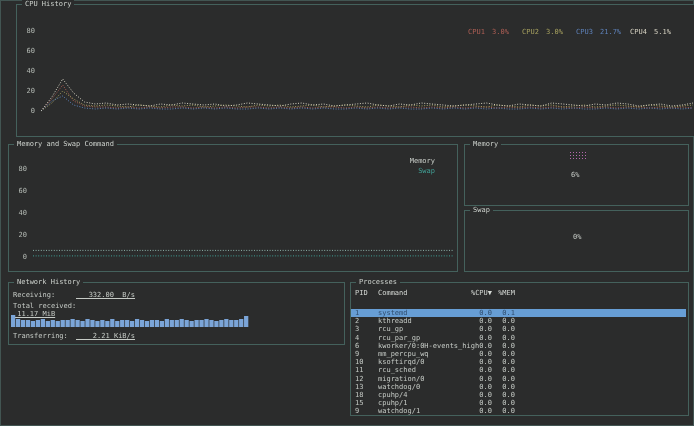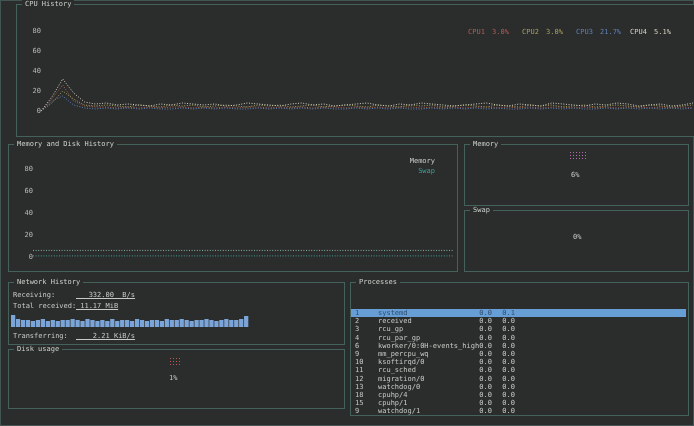--- a/index.html
+++ b/index.html
@@ -7,21 +7,21 @@
     position:relative;width:694px;height:426px;background:#2b2c2c;
     font-family:"DejaVu Sans Mono","Liberation Mono",monospace;
     color:#c6cbc6;overflow:hidden;
   }
   .outer-line{position:absolute;inset:0;border:1px solid rgba(95,135,128,.45);pointer-events:none;}
   .panel{position:absolute;border:1px solid #44615c;background:#2b2c2c;box-sizing:border-box;}
   .ptitle{
     position:absolute;top:-5px;left:5px;padding:0 3px;background:#2b2c2c;
     font-size:7px;line-height:9px;color:#ced3ce;white-space:pre;
   }
-  .tick{position:absolute;font-size:7px;line-height:8px;color:#b4bab4;width:16px;text-align:right;margin-left:6px;}
+  .tick{position:absolute;font-size:7px;line-height:8px;color:#b4bab4;width:16px;text-align:right;}
   svg{position:absolute;}
   .legend{position:absolute;display:flex;flex-direction:row;}
   .legend-row{display:flex;font-size:7px;line-height:9.4px;white-space:pre;}
   .legend-row .ll{width:24px;}
   .legend-row .lv{width:30px;}
   .legend2{position:absolute;right:22px;top:12px;text-align:right;font-size:7px;line-height:9.5px;}
   .net-line{position:absolute;left:4px;font-size:7px;line-height:8px;white-space:pre;display:flex;}
   .net-line .nl{width:63px;}
   .net-line .nv{white-space:pre;text-decoration:underline;}
   .dots{
@@ -62,21 +62,21 @@
       </svg>
     <div class="legend" id="cpu-legend" style="right:12px;top:23px;">
         <div class="legend-row" style="color: rgb(176, 95, 85);"><span class="ll">CPU1</span><span class="lv">3.0%</span></div>
         <div class="legend-row" style="color: rgb(167, 161, 95);"><span class="ll">CPU2</span><span class="lv">3.0%</span></div>
         <div class="legend-row" style="color: rgb(94, 130, 186);"><span class="ll">CPU3</span><span class="lv">21.7%</span></div>
         <div class="legend-row" style="color: rgb(215, 211, 195);"><span class="ll">CPU4</span><span class="lv">5.1%</span></div>
       </div>
   </div>
 
   <div class="panel" id="memswap-panel" style="left:8px;top:144px;width:450px;height:128px;">
-    <span class="ptitle">Memory and Disk History</span>
+    <span class="ptitle">Memory and Swap Command</span>
     <div id="memswap-ticks">
         <div class="tick" style="left: 2px; top: 20px;">80</div>
         <div class="tick" style="left: 2px; top: 42px;">60</div>
         <div class="tick" style="left: 2px; top: 64px;">40</div>
         <div class="tick" style="left: 2px; top: 86px;">20</div>
         <div class="tick" style="left: 2px; top: 108px;">0</div>
       </div>
     <svg id="memswap-chart" style="left:24px;top:12px;" width="420" height="108" viewBox="0 0 420 108">
         <polyline points="0.0,93.4 10.5,93.4 21.0,93.4 31.5,93.4 42.0,93.4 52.5,93.4 63.0,93.4 73.5,93.4 84.0,93.4 94.5,93.4 105.0,93.4 115.5,93.4 126.0,93.4 136.5,93.4 147.0,93.4 157.5,93.4 168.0,93.4 178.5,93.4 189.0,93.4 199.5,93.4 210.0,93.4 220.5,93.4 231.0,93.4 241.5,93.4 252.0,93.4 262.5,93.4 273.0,93.4 283.5,93.4 294.0,93.4 304.5,93.4 315.0,93.4 325.5,93.4 336.0,93.4 346.5,93.4 357.0,93.4 367.5,93.4 378.0,93.4 388.5,93.4 399.0,93.4 409.5,93.4 420.0,93.4" fill="none" stroke="#8fb3ac" stroke-width="1" stroke-dasharray="1 1.6"></polyline>
         <polyline points="0.0,98.9 10.5,98.9 21.0,98.9 31.5,98.9 42.0,98.9 52.5,98.9 63.0,98.9 73.5,98.9 84.0,98.9 94.5,98.9 105.0,98.9 115.5,98.9 126.0,98.9 136.5,98.9 147.0,98.9 157.5,98.9 168.0,98.9 178.5,98.9 189.0,98.9 199.5,98.9 210.0,98.9 220.5,98.9 231.0,98.9 241.5,98.9 252.0,98.9 262.5,98.9 273.0,98.9 283.5,98.9 294.0,98.9 304.5,98.9 315.0,98.9 325.5,98.9 336.0,98.9 346.5,98.9 357.0,98.9 367.5,98.9 378.0,98.9 388.5,98.9 399.0,98.9 409.5,98.9 420.0,98.9" fill="none" stroke="#41a096" stroke-width="1" stroke-dasharray="1 1.6"></polyline>
@@ -97,21 +97,21 @@
     <span class="ptitle">Swap</span>
     <div class="gauge-pct" style="left:108px;top:22px;">0%</div>
   </div>
 
   <div class="panel" style="left:8px;top:282px;width:337px;height:63px;">
     <span class="ptitle">Network History</span>
     <div class="net-line" style="top:8px;">
       <span class="nl">Receiving:</span>
       <span class="nv">   332.00  B/s</span>
     </div>
-    <div class="net-line" style="top:19px;">
+    <div class="net-line" style="top:19px;flex-direction:column;">
       <span class="nl">Total received:</span>
       <span class="nv"> 11.17 MiB</span>
     </div>
     <svg id="net-spark" style="left:2px;top:29px;" width="238" height="15" viewBox="0 0 238 15">
         <rect x="0.00" y="3.00" width="4.26" height="12" fill="#7ba5d8"></rect>
         <rect x="4.96" y="7.00" width="4.26" height="8" fill="#7ba5d8"></rect>
         <rect x="9.92" y="8.00" width="4.26" height="7" fill="#7ba5d8"></rect>
         <rect x="14.88" y="8.00" width="4.26" height="7" fill="#7ba5d8"></rect>
         <rect x="19.83" y="9.00" width="4.26" height="6" fill="#7ba5d8"></rect>
         <rect x="24.79" y="8.00" width="4.26" height="7" fill="#7ba5d8"></rect>
@@ -157,31 +157,32 @@
         <rect x="223.13" y="8.00" width="4.26" height="7" fill="#7ba5d8"></rect>
         <rect x="228.08" y="7.00" width="4.26" height="8" fill="#7ba5d8"></rect>
         <rect x="233.04" y="4.00" width="4.26" height="11" fill="#7ba5d8"></rect>
       </svg>
     <div class="net-line" style="top:49px;">
       <span class="nl">Transferring:</span>
       <span class="nv">    2.21 KiB/s</span>
     </div>
   </div>
 
-  <div class="panel" style="left:8px;top:349px;width:337px;height:60px;">
-    <span class="ptitle">Disk usage</span>
-    <div class="dots" style="left:160px;top:7px;width:12px;height:9px;color:#bf5a52;"></div>
-    <div class="gauge-pct" style="left:160px;top:24px;">1%</div>
-  </div>
 
   <div class="panel" style="left:350px;top:282px;width:339px;height:134px;">
     <span class="ptitle">Processes</span>
+    <div class="proc-header">
+      <span class="c-pid">PID</span>
+      <span class="c-cmd">Command</span>
+      <span class="c-cpu">%CPU▼</span>
+      <span class="c-mem">%MEM</span>
+    </div>
     <div class="proc-rows" id="proc-rows">
         <div class="proc-row selected"><span class="c-pid">1</span><span class="c-cmd">systemd</span><span class="c-cpu">0.0</span><span class="c-mem">0.1</span></div>
-        <div class="proc-row"><span class="c-pid">2</span><span class="c-cmd">received</span><span class="c-cpu">0.0</span><span class="c-mem">0.0</span></div>
+        <div class="proc-row"><span class="c-pid">2</span><span class="c-cmd">kthreadd</span><span class="c-cpu">0.0</span><span class="c-mem">0.0</span></div>
         <div class="proc-row"><span class="c-pid">3</span><span class="c-cmd">rcu_gp</span><span class="c-cpu">0.0</span><span class="c-mem">0.0</span></div>
         <div class="proc-row"><span class="c-pid">4</span><span class="c-cmd">rcu_par_gp</span><span class="c-cpu">0.0</span><span class="c-mem">0.0</span></div>
         <div class="proc-row"><span class="c-pid">6</span><span class="c-cmd">kworker/0:0H-events_high</span><span class="c-cpu">0.0</span><span class="c-mem">0.0</span></div>
         <div class="proc-row"><span class="c-pid">9</span><span class="c-cmd">mm_percpu_wq</span><span class="c-cpu">0.0</span><span class="c-mem">0.0</span></div>
         <div class="proc-row"><span class="c-pid">10</span><span class="c-cmd">ksoftirqd/0</span><span class="c-cpu">0.0</span><span class="c-mem">0.0</span></div>
         <div class="proc-row"><span class="c-pid">11</span><span class="c-cmd">rcu_sched</span><span class="c-cpu">0.0</span><span class="c-mem">0.0</span></div>
         <div class="proc-row"><span class="c-pid">12</span><span class="c-cmd">migration/0</span><span class="c-cpu">0.0</span><span class="c-mem">0.0</span></div>
         <div class="proc-row"><span class="c-pid">13</span><span class="c-cmd">watchdog/0</span><span class="c-cpu">0.0</span><span class="c-mem">0.0</span></div>
         <div class="proc-row"><span class="c-pid">18</span><span class="c-cmd">cpuhp/4</span><span class="c-cpu">0.0</span><span class="c-mem">0.0</span></div>
         <div class="proc-row"><span class="c-pid">15</span><span class="c-cmd">cpuhp/1</span><span class="c-cpu">0.0</span><span class="c-mem">0.0</span></div>

